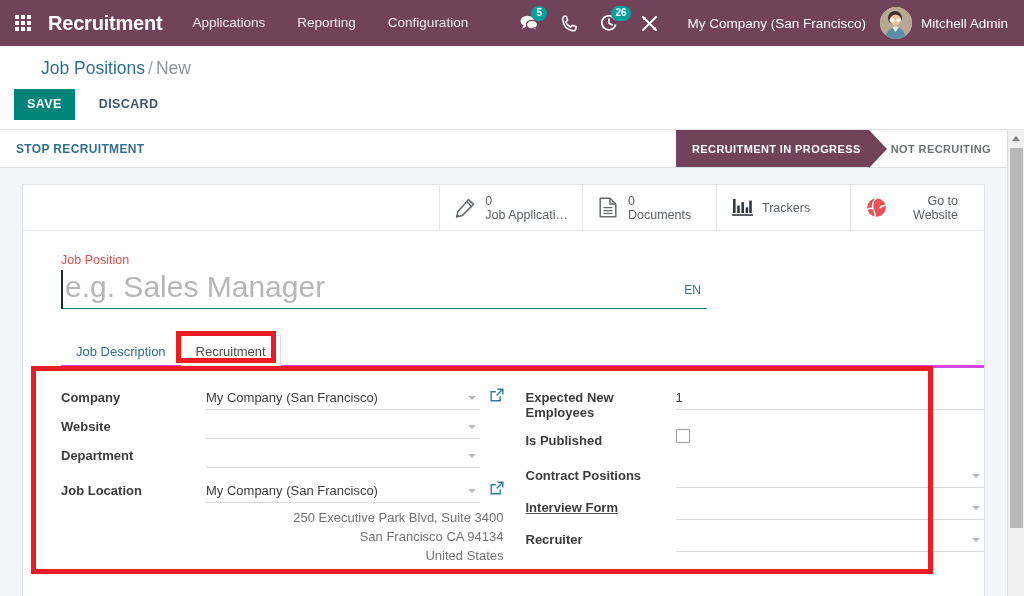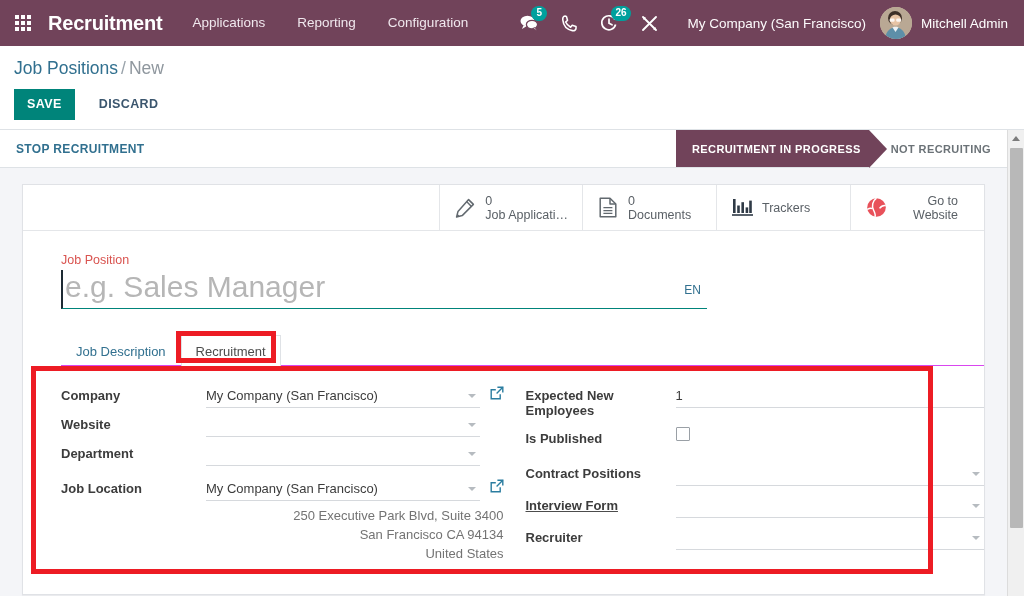--- a/index.html
+++ b/index.html
@@ -104,20 +104,21 @@
     background: #ffffff;
     padding: 12px 0 0 14px;
     border-bottom: 1px solid #dee2e6;
     height: 84px;
   }
   .breadcrumb {
     font-size: 17.5px;
     color: #31708f;
     margin-bottom: 10px;
     white-space: nowrap;
+    margin-left: 27px;
   }
   .breadcrumb .bc-link { color: #31708f; cursor: pointer; }
   .breadcrumb .bc-sep { color: #9aa3ab; padding: 0 3px; }
   .breadcrumb .bc-active { color: #8f979e; }
   .cp-buttons { display: flex; align-items: center; gap: 0; }
   .btn-save {
     background: #00847a;
     color: #ffffff;
     font-size: 12.5px;
     font-weight: bold;
@@ -269,21 +270,21 @@
     font-size: 12px;
     color: #31708f;
     font-weight: normal;
     cursor: pointer;
   }
 
   
   .notebook { margin: 26px 0 0 38px; }
   .tabs {
     display: flex;
-    border-bottom: 1px solid #d946ef;
+    border-bottom: 3px solid #d946ef;
     position: relative;
   }
   .tab {
     font-size: 13px;
     color: #31708f;
     padding: 8px 14px 7px;
     border: 1px solid transparent;
     border-bottom: none;
     cursor: pointer;
     margin-bottom: -1px;

